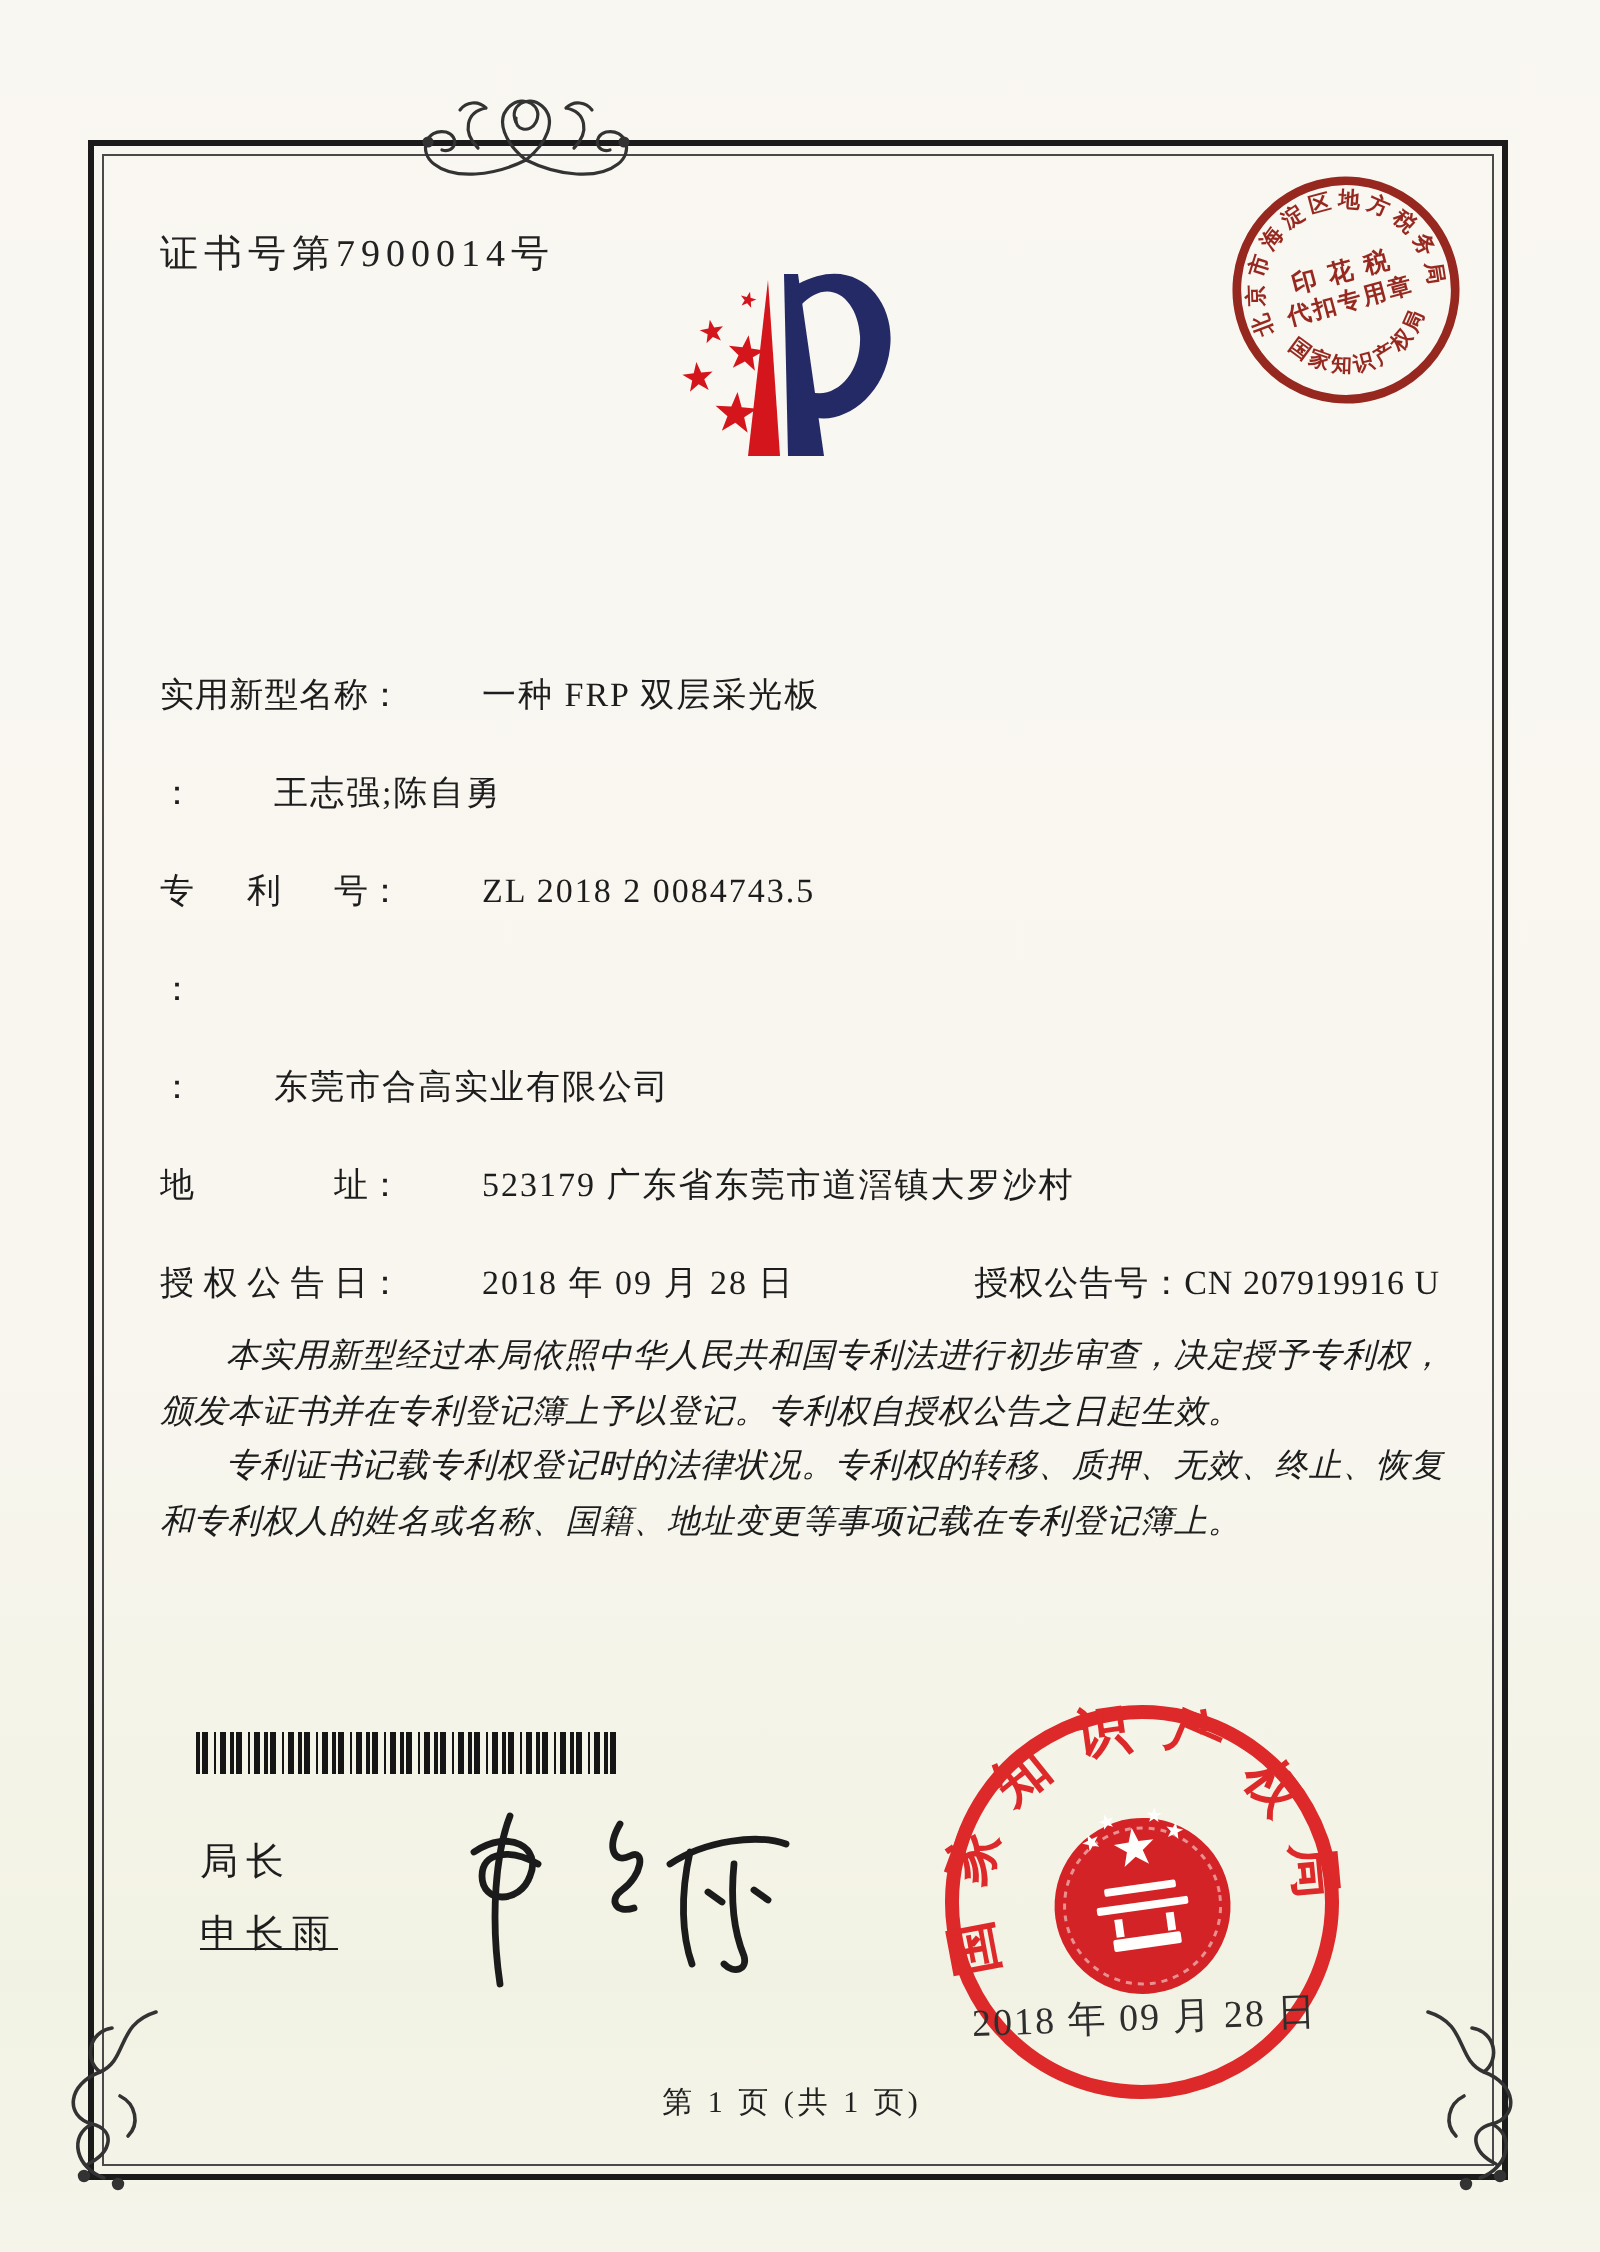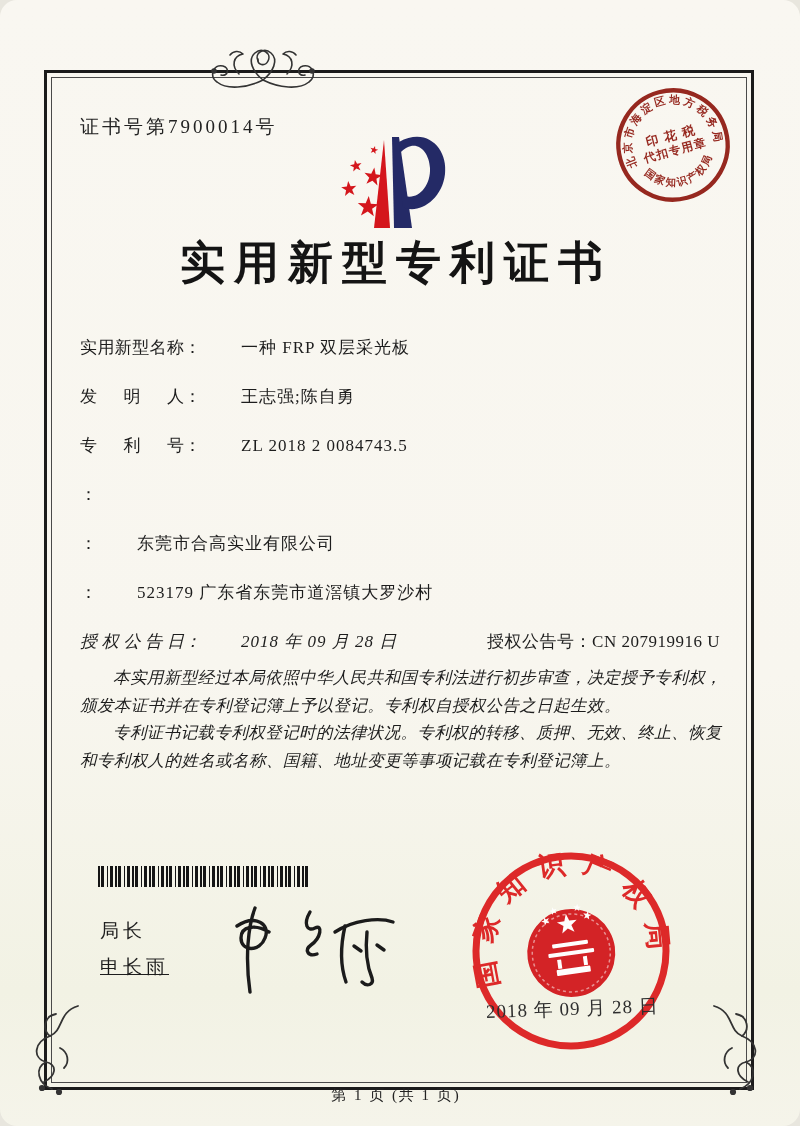--- a/index.html
+++ b/index.html
@@ -1,19 +1,19 @@
 <!DOCTYPE html>
 <html><head>
 <meta charset="utf-8">
 <style>
   html,body{margin:0;padding:0;background:#e8e6de;}
   .page{
     position:relative;width:800px;height:1126px;overflow:hidden;
     background:linear-gradient(180deg,#f9f7f1 0%,#f8f6ef 60%,#f2f2e4 88%,#f5f4ea 100%);
-    font-family:"Liberation Serif","DejaVu Serif",serif;color:#1d1d1d;border-radius:17px;
+    font-family:"Liberation Serif","DejaVu Serif",serif;color:#1d1d1d;
   }
   .frame{position:absolute;left:44px;top:70px;width:704px;height:1014px;border:3px solid #1b1b1b;}
   .frame-inner{position:absolute;left:4px;top:4px;right:4px;bottom:4px;border:1px solid #4a4a4a;}
   .cert-no{position:absolute;left:80px;top:114px;font-size:19px;letter-spacing:3px;color:#222;}
   .logo{position:absolute;left:330px;top:110px;width:145px;height:126px;}
   .title{position:absolute;left:44px;top:233px;width:704px;text-align:center;font-size:45px;font-weight:700;letter-spacing:9px;color:#141414;}
   .fields{position:absolute;left:80px;top:336px;width:640px;font-size:17px;}
   .row{height:49px;line-height:24px;display:flex;}
   .flabel{display:inline-block;width:104px;text-align:justify;text-align-last:justify;white-space:nowrap;flex:0 0 auto;}
   .colon{flex:0 0 auto;margin-right:6px;}
@@ -23,21 +23,21 @@
   .paras{position:absolute;left:80px;top:664px;width:642px;font-size:16.5px;line-height:27.6px;font-style:italic;letter-spacing:0.4px;}
   .paras p{margin:0;text-indent:2em;text-align:justify;}
   .barcode{position:absolute;left:98px;top:866px;width:210px;height:21px;
     background:repeating-linear-gradient(90deg,#151515 0 2px,transparent 2px 3px,#151515 3px 6px,transparent 6px 9px,#151515 9px 10px,transparent 10px 12px,#151515 12px 15px,transparent 15px 17px);}
   .officer-title{position:absolute;left:100px;top:918px;font-size:19px;letter-spacing:4px;}
   .officer-name{position:absolute;left:100px;top:954px;font-size:19px;letter-spacing:4px;text-decoration:underline;}
   .signature{position:absolute;left:215px;top:892px;width:190px;height:106px;}
   .tax-stamp{position:absolute;left:608px;top:80px;width:130px;height:130px;transform:rotate(-15deg);opacity:.92;}
   .seal{position:absolute;left:466px;top:846px;width:210px;height:210px;opacity:.95;}
   .seal-date{position:absolute;left:486px;top:996px;width:170px;font-size:19px;letter-spacing:1px;color:#2e2e2e;transform:rotate(-2deg);white-space:nowrap;}
-  .footer{position:absolute;left:44px;top:1042px;width:704px;text-align:center;font-size:15px;letter-spacing:2px;color:#222;margin-top:44px;}
+  .footer{position:absolute;left:44px;top:1042px;width:704px;text-align:center;font-size:15px;letter-spacing:2px;color:#222;}
   .orn-top{position:absolute;left:183px;top:44px;width:160px;height:48px;}
   .orn-bl{position:absolute;left:26px;top:1002px;width:58px;height:94px;}
   .orn-br{position:absolute;left:708px;top:1002px;width:58px;height:94px;transform:scaleX(-1);}
   svg{display:block;}
 </style>
 </head>
 <body>
 
 <div class="page">
 
@@ -103,51 +103,50 @@
       <path transform="translate(19,79) scale(0.8) rotate(-6)" d="M0,-10 L2.35,-3.24 L9.51,-3.09 L3.8,1.24 L5.88,8.09 L0,4 L-5.88,8.09 L-3.8,1.24 L-9.51,-3.09 L-2.35,-3.24 Z"></path>
       <path transform="translate(38,97) scale(1.1) rotate(4)" d="M0,-10 L2.35,-3.24 L9.51,-3.09 L3.8,1.24 L5.88,8.09 L0,4 L-5.88,8.09 L-3.8,1.24 L-9.51,-3.09 L-2.35,-3.24 Z"></path>
       <polygon points="54,30 44,118 60,118"></polygon>
     </g>
     <g fill="#242a66">
       <polygon points="62,27 69,27 82,118 64,118"></polygon>
       <path d="M69,32 C98,16 118,40 115,64 C112,91 87,105 73,97 L71,84 C85,93 101,78 100,58 C99,40 85,27 70,43 Z"></path>
     </g>
   </svg>
 
-  <div class="title">实用新型专利证书</div>
 
   <div class="fields">
     <div class="row">
       <span class="flabel">实用新型名称</span>
         <span class="colon">：</span>
         <span class="fval">一种 FRP 双层采光板</span>
     </div>
     <div class="row">
-      <span class="flabel">发　明　人</span>
         <span class="colon">：</span>
         <span class="fval">王志强;陈自勇</span>
     </div>
     <div class="row">
       <span class="flabel">专　利　号</span>
         <span class="colon">：</span>
         <span class="fval">ZL 2018 2 0084743.5</span>
     </div>
     <div class="row">
         <span class="colon">：</span>
     </div>
     <div class="row">
         <span class="colon">：</span>
         <span class="fval">东莞市合高实业有限公司</span>
     </div>
     <div class="row">
+      <span class="flabel">地　　　址</span>
         <span class="colon">：</span>
         <span class="fval">523179 广东省东莞市道滘镇大罗沙村</span>
     </div>
     <div class="row row-split">
-      <span style="display:flex;font-style:italic;">
+      <span style="display:flex;">
         <span class="flabel">授权公告日</span>
           <span class="colon">：</span>
           <span class="fval">2018 年 09 月 28 日</span>
       </span>
       <span class="grant-right">
         <span>授权公告号</span><span>：</span><span>CN 207919916 U</span>
       </span>
     </div>
   </div>
 

